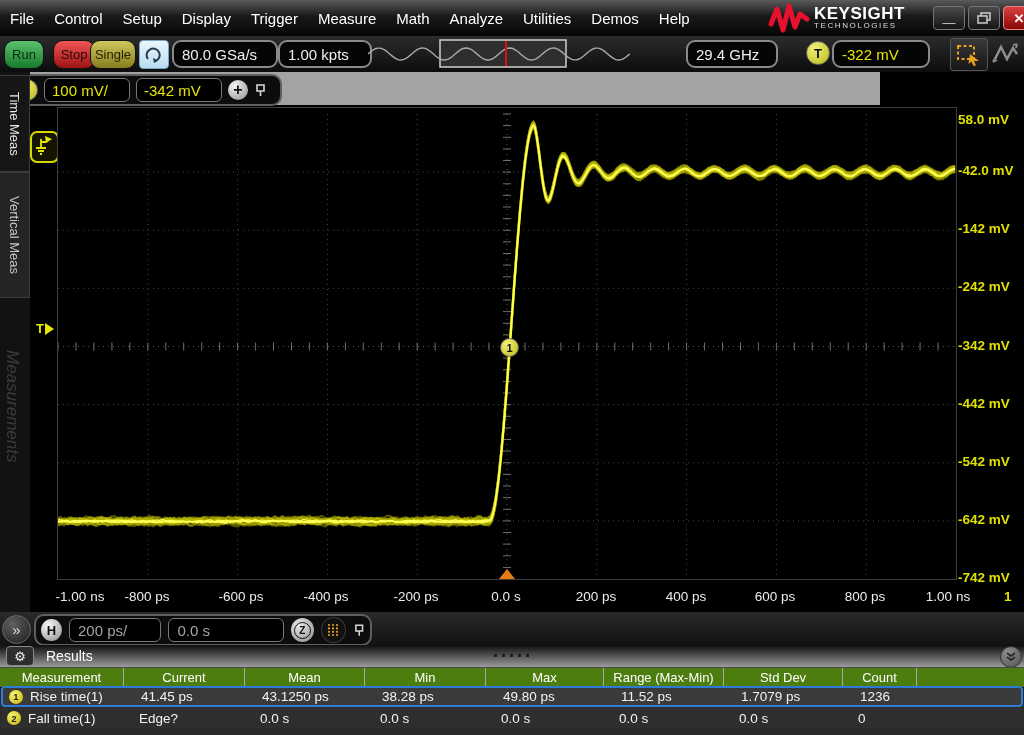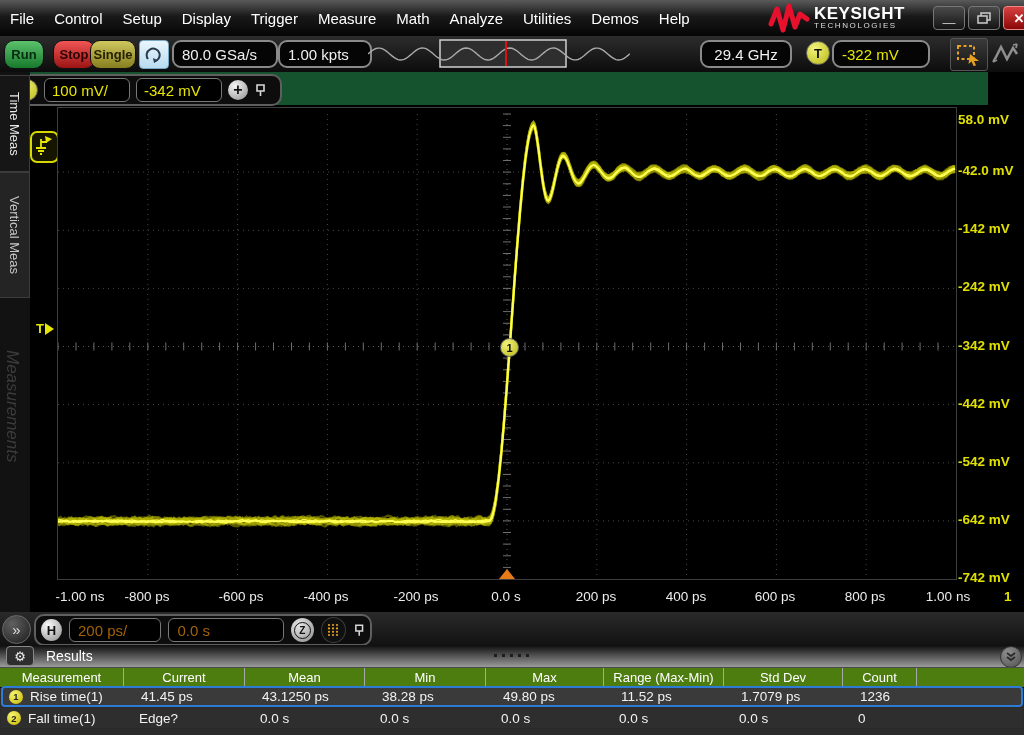--- a/index.html
+++ b/index.html
@@ -12,28 +12,28 @@
   .menu-item{padding:0 10px;font-size:15px;color:#fff;cursor:default;}
   #brand{left:768px;top:2px;width:164px;height:32px;display:flex;align-items:center;}
   #brand-name{font-size:17px;font-weight:bold;color:#fff;letter-spacing:.5px;line-height:15px;}
   #brand-sub{font-size:8px;color:#ddd;letter-spacing:1.6px;line-height:9px;}
   .winbtn{width:30px;height:22px;border-radius:4px;border:1px solid #777;background:linear-gradient(#4a4a4a,#141414);
           display:flex;align-items:center;justify-content:center;color:#ccc;font-size:13px;margin-left:3px;}
   #close-btn{background:linear-gradient(#d84040,#8a0808);border-color:#e88;color:#fff;font-weight:bold;}
   
   #toolbar{left:0;top:36px;width:1024px;height:36px;background:linear-gradient(#2c2c2c,#0c0c0c);}
   .runbtn{position:absolute;top:4px;height:27px;border-radius:10px;border:1px solid #111;
-          display:flex;align-items:center;justify-content:center;font-size:13px;font-weight:bold;}
+          display:flex;align-items:center;justify-content:center;font-size:13px;font-weight:normal;}
   .vbox{position:absolute;background:#050505;border:2px solid #8a8a8a;border-radius:9px;
         display:flex;align-items:center;padding:0 8px;font-size:15px;color:#f0f0f0;height:24px;top:4px;}
   .ybox{color:#e6e600;}
   .circbadge{position:absolute;border-radius:50%;background:radial-gradient(circle at 35% 30%,#f2f27a,#b9b918);
              color:#111;font-weight:bold;display:flex;align-items:center;justify-content:center;border:1px solid #666;}
   
-  #chanbar{left:0;top:72px;width:988px;height:33px;background:#14532d;}
+  #chanbar{left:0;top:72px;width:880px;height:33px;background:#a3a3a3;}
   #chan-group{position:absolute;left:8px;top:2px;width:258px;height:28px;border:2px solid #5f5f5f;border-radius:10px;
               background:#0d0d0d;display:flex;align-items:center;padding:0 6px;gap:6px;}
   .chanbox{background:#000;border:1px solid #787878;border-radius:6px;height:22px;display:flex;align-items:center;
            padding:0 7px;font-size:15px;color:#e6e600;}
   .pluscirc{width:20px;height:20px;border-radius:50%;background:radial-gradient(circle at 35% 30%,#f5f5f5,#8f8f8f);
             color:#111;font-size:16px;font-weight:bold;display:flex;align-items:center;justify-content:center;}
   
   #sidebar{left:0;top:72px;width:30px;height:540px;background:#121212;}
   .vtab{position:absolute;left:0;width:29px;writing-mode:vertical-rl;display:flex;align-items:center;justify-content:center;
         font-size:13px;border:1px solid #3c3c3c;border-left:none;background:#1e1e1e;color:#e8e8e8;}
@@ -59,21 +59,21 @@
   
   #hbar{left:0;top:612px;width:1024px;height:33px;background:linear-gradient(#2a2a2a,#121212);}
   #expand-btn{position:absolute;left:2px;top:3px;width:27px;height:27px;border-radius:50%;
       background:radial-gradient(circle at 35% 30%,#606060,#1c1c1c);border:1px solid #6a6a6a;color:#ddd;
       display:flex;align-items:center;justify-content:center;font-size:15px;}
   #h-group{position:absolute;left:34px;top:2px;width:324px;height:28px;border:2px solid #5f5f5f;border-radius:10px;
            background:#0d0d0d;display:flex;align-items:center;padding:0 5px;gap:7px;}
   #h-badge{width:22px;height:22px;border-radius:50%;background:radial-gradient(circle at 35% 30%,#fafafa,#8c8c8c);
            color:#111;font-size:13px;font-weight:bold;display:flex;align-items:center;justify-content:center;}
   .hbox{background:#000;border:1px solid #787878;border-radius:6px;height:22px;display:flex;align-items:center;
-        padding:0 8px;font-size:15px;color:#a16207;}
+        padding:0 8px;font-size:15px;color:#a3a3a3;}
   .graycirc{width:24px;height:24px;border-radius:50%;background:radial-gradient(circle at 35% 30%,#e8e8e8,#8a8a8a);
             color:#111;font-size:13px;font-weight:bold;display:flex;align-items:center;justify-content:center;}
   .darkcirc{width:24px;height:24px;border-radius:50%;background:#101010;border:1px solid #3c3c3c;
             display:flex;align-items:center;justify-content:center;}
   
   #results-header{left:0;top:645px;width:1024px;height:22px;background:linear-gradient(#0d0d0d,#9b9b9b);
                   display:flex;align-items:center;}
   #gear-btn{margin-left:6px;width:26px;height:18px;border-radius:4px;border:1px solid #8a8a8a;background:#2e2e2e;
             color:#eee;font-size:13px;display:flex;align-items:center;justify-content:center;line-height:1;}
   #results-title{margin-left:12px;font-size:14px;color:#fff;}
@@ -151,21 +151,21 @@
         <span>80.0 GSa/s</span>
       </div>
     <div class="vbox" style="left:278px;width:74px;">
         <span>1.00 kpts</span>
       </div>
     <svg id="sinestrip" class="abs" style="left:368px;top:3px;" width="262" height="30">
         <rect x="72" y="1" width="126" height="27" fill="#2e2e2e" stroke="#cfcfcf" stroke-width="1.5"></rect>
         <path d="M0 15 L0 15.0 L2 13.3 L4 11.7 L6 10.4 L8 9.5 L10 9.1 L12 9.1 L14 9.6 L16 10.5 L18 11.9 L20 13.5 L22 15.2 L24 16.9 L26 18.4 L28 19.7 L30 20.6 L32 21.0 L34 20.9 L36 20.3 L38 19.3 L40 18.0 L42 16.4 L44 14.7 L46 13.0 L48 11.4 L50 10.2 L52 9.4 L54 9.0 L56 9.1 L58 9.7 L60 10.8 L62 12.2 L64 13.8 L66 15.5 L68 17.2 L70 18.7 L72 19.9 L74 20.7 L76 21.0 L78 20.8 L80 20.2 L82 19.1 L84 17.7 L86 16.0 L88 14.3 L90 12.6 L92 11.2 L94 10.0 L96 9.3 L98 9.0 L100 9.2 L102 9.9 L104 11.0 L106 12.5 L108 14.1 L110 15.9 L112 17.5 L114 19.0 L116 20.1 L118 20.8 L120 21.0 L122 20.7 L124 20.0 L126 18.8 L128 17.4 L130 15.7 L132 14.0 L134 12.3 L136 10.9 L138 9.8 L140 9.2 L142 9.0 L144 9.3 L146 10.1 L148 11.3 L150 12.8 L152 14.5 L154 16.2 L156 17.8 L158 19.2 L160 20.3 L162 20.9 L164 21.0 L166 20.6 L168 19.8 L170 18.6 L172 17.0 L174 15.3 L176 13.6 L178 12.0 L180 10.7 L182 9.7 L184 9.1 L186 9.0 L188 9.4 L190 10.3 L192 11.6 L194 13.1 L196 14.8 L198 16.5 L200 18.1 L202 19.5 L204 20.4 L206 20.9 L208 20.9 L210 20.5 L212 19.6 L214 18.3 L216 16.7 L218 15.0 L220 13.3 L222 11.7 L224 10.4 L226 9.5 L228 9.1 L230 9.1 L232 9.6 L234 10.5 L236 11.9 L238 13.5 L240 15.2 L242 16.9 L244 18.4 L246 19.7 L248 20.6 L250 21.0 L252 20.9 L254 20.3 L256 19.3 L258 18.0 L260 16.4 L262 14.7" fill="none" stroke="#aaaaaa" stroke-width="1.4"></path>
         <line x1="138" y1="2" x2="138" y2="27" stroke="#e01010" stroke-width="2"></line>
       </svg>
-    <div class="vbox" style="left:700px;width:72px;justify-content:center;">
+    <div class="vbox" style="left:686px;width:72px;">
         <span>29.4 GHz</span>
       </div>
     <div class="circbadge" style="left:806px;top:5px;width:22px;height:22px;font-size:13px;">T</div>
     <div class="vbox ybox" style="left:832px;width:78px;">
         <span>-322 mV</span>
       </div>
     <div class="abs" style="left:950px;top:2px;width:36px;height:31px;background:linear-gradient(#3a3a3a,#161616);border:1px solid #555;border-radius:3px;display:flex;align-items:center;justify-content:center;">
       <svg width="26" height="22" viewBox="0 0 26 22">
         <rect x="2" y="2" width="16" height="13" fill="none" stroke="#e8a020" stroke-width="2" stroke-dasharray="3 2.5"></rect>
         <polygon points="14,10 23,17 18,17 20,21.5 17.5,22 15.5,17.5 12.5,20" fill="#e8a020"></polygon>

